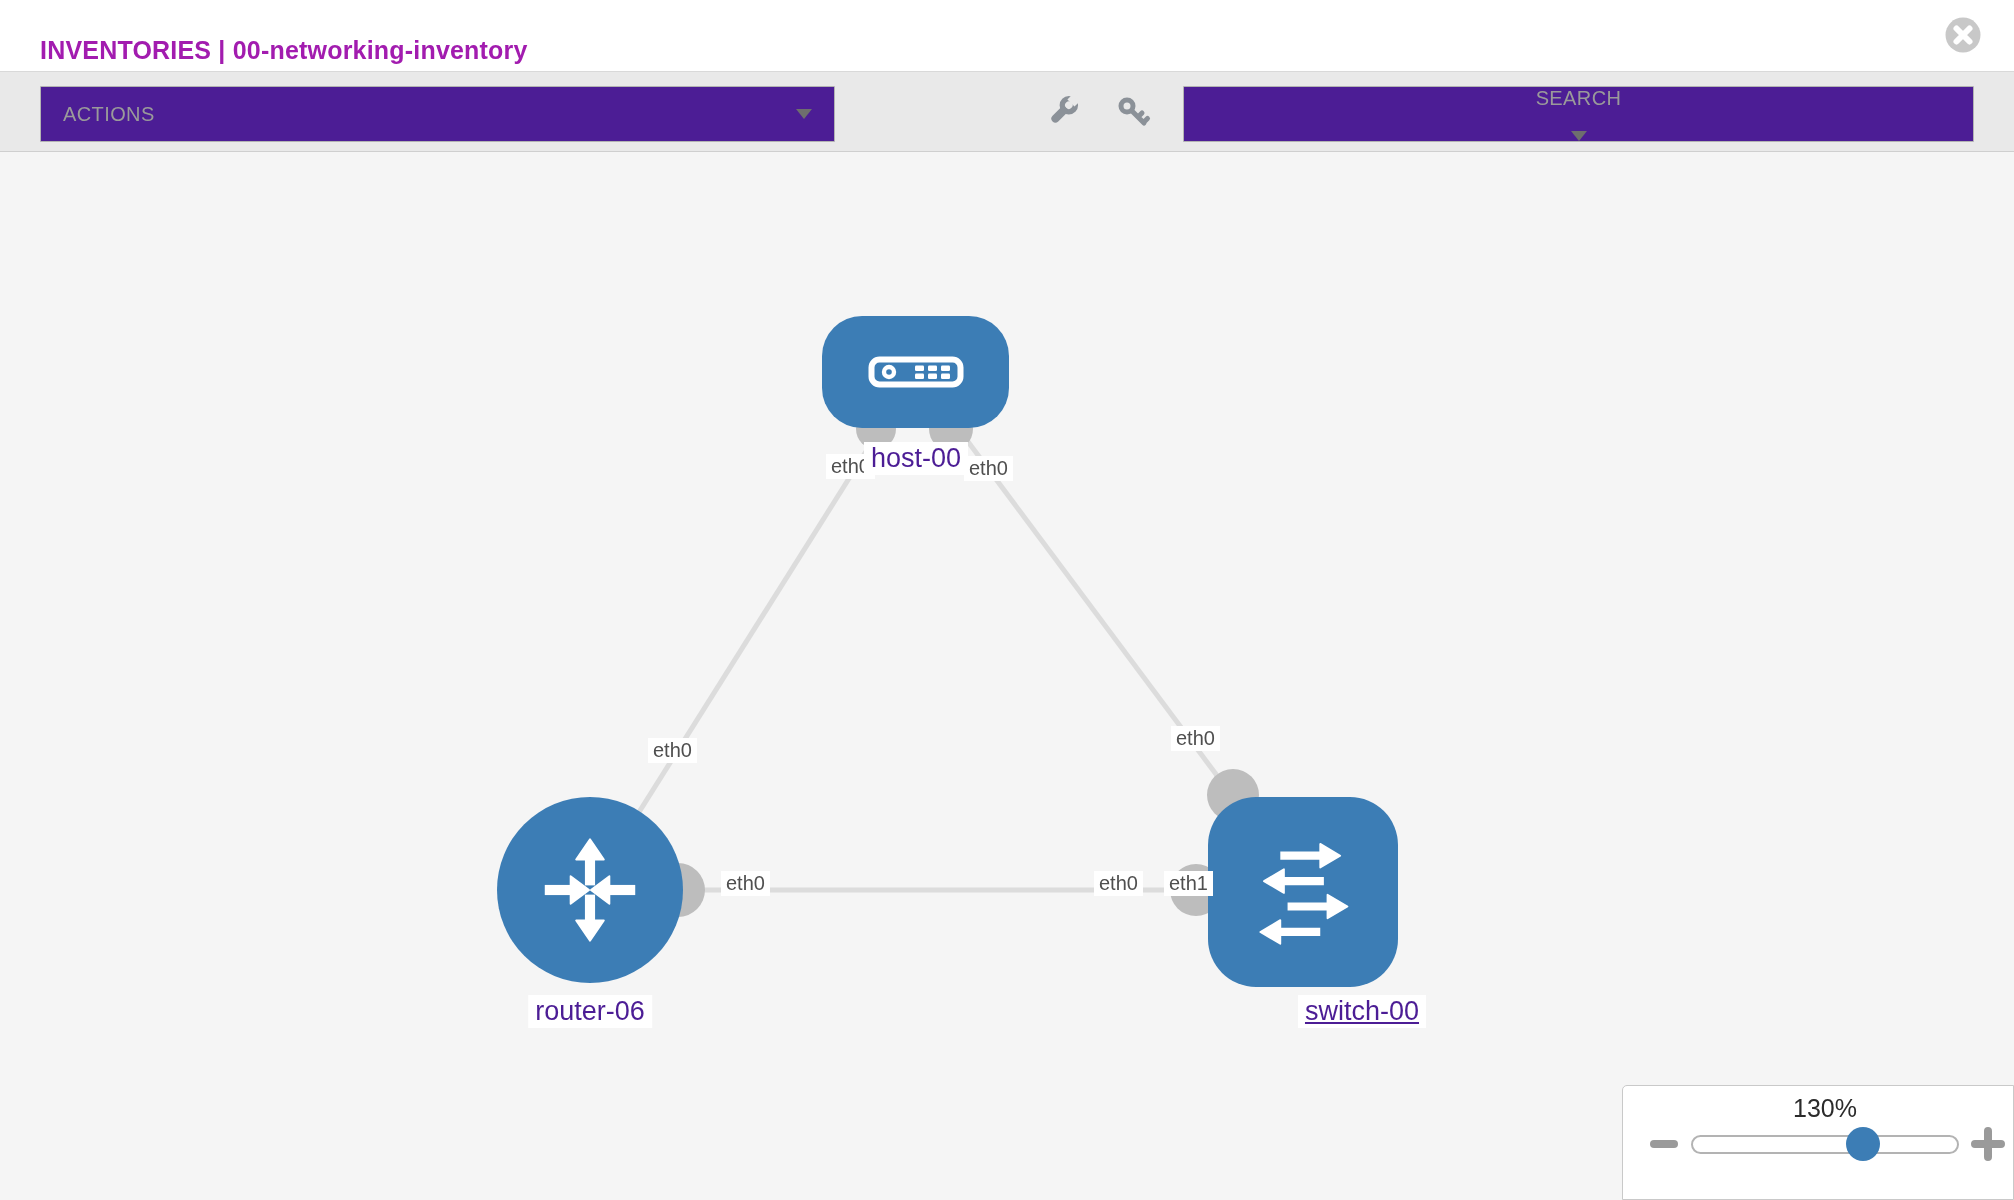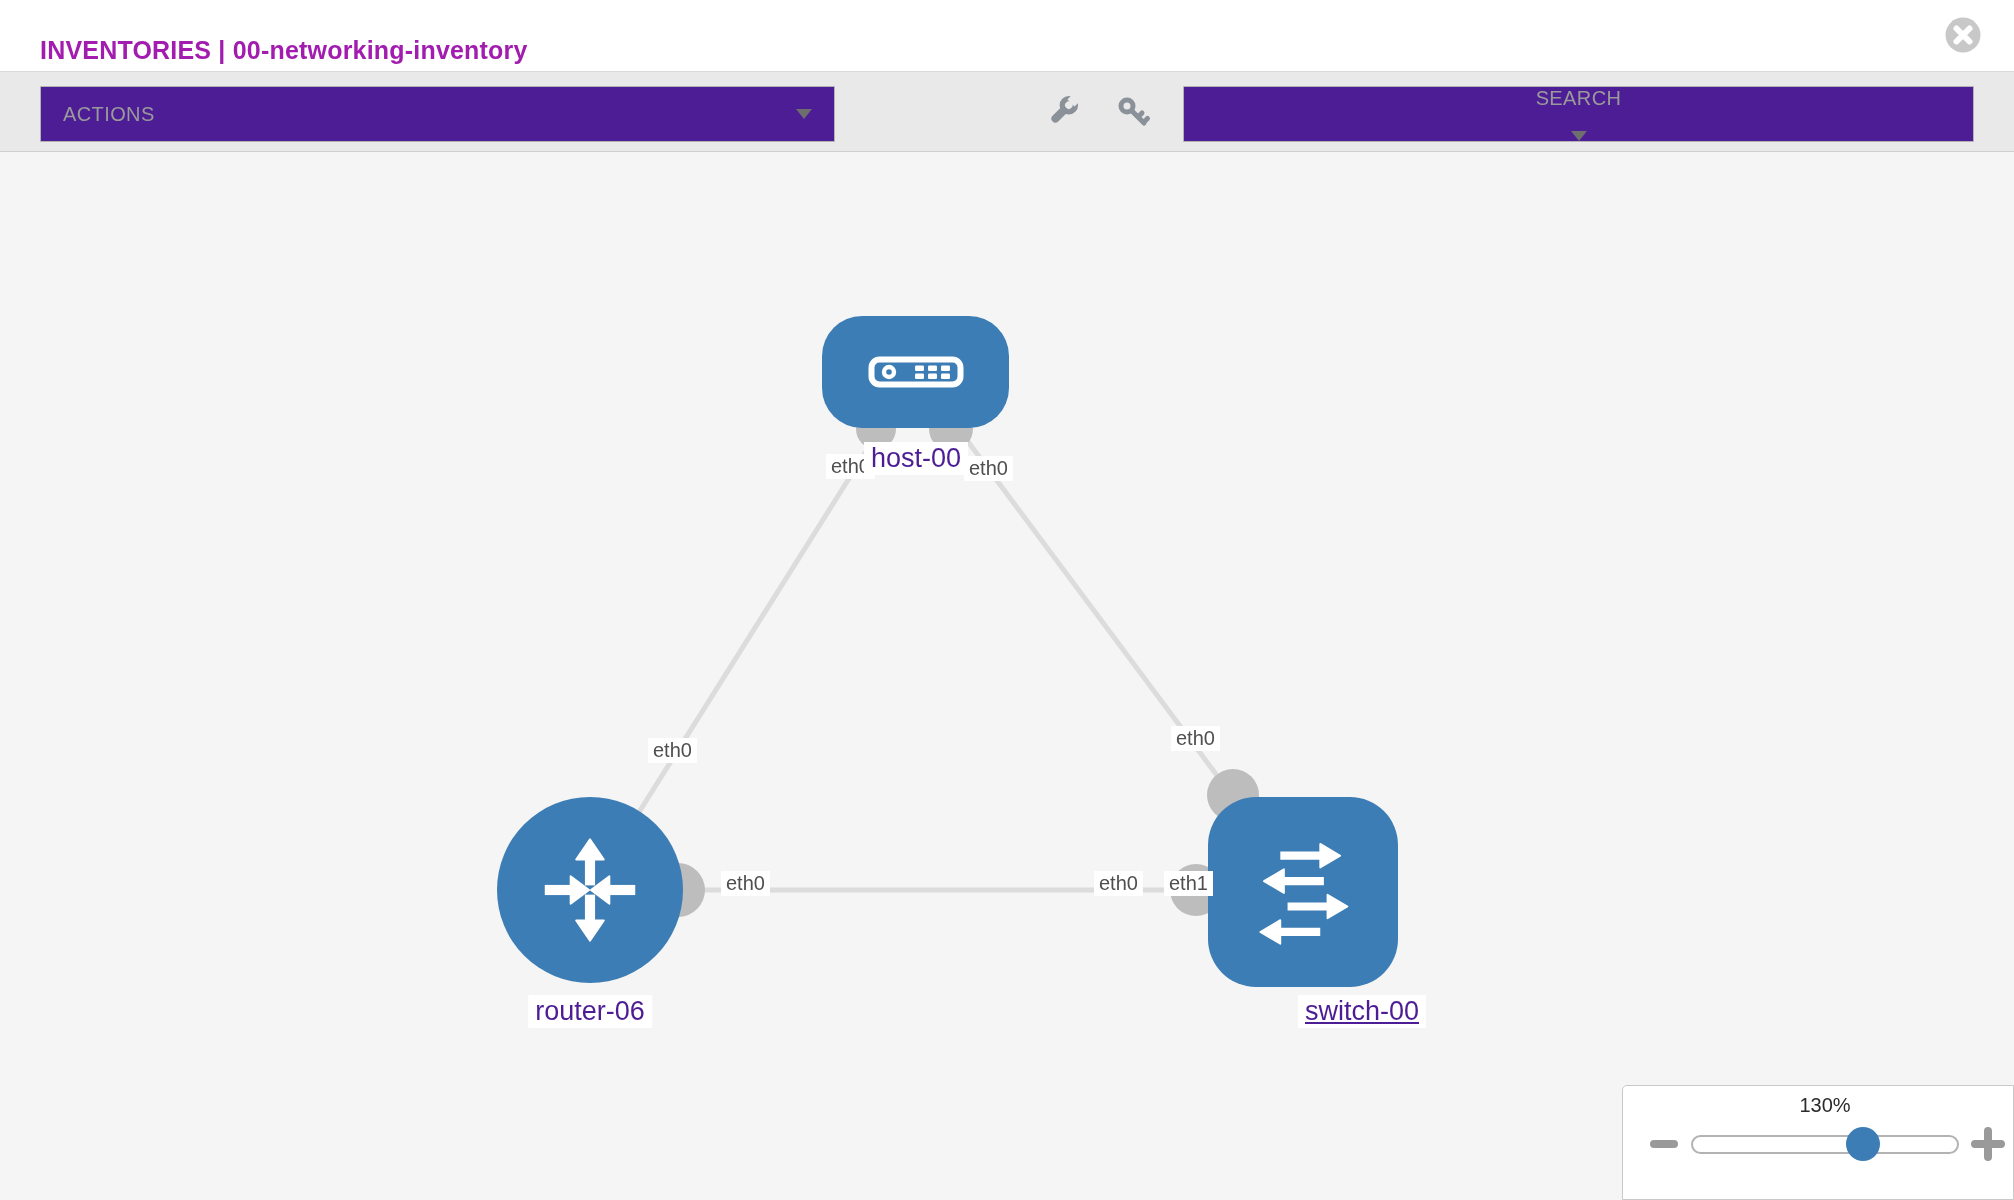--- a/index.html
+++ b/index.html
@@ -45,21 +45,21 @@
   .nlabel { position:absolute; transform:translateX(-50%); background:#fff;
     color:#4c1d95; font-size:27px; padding:1px 7px; white-space:nowrap; }
   .chip { position:absolute; background:#fff; color:#4f4f4f; font-size:20px;
     padding:1px 5px; white-space:nowrap; }
 
   
   .zoom-panel { position:absolute; left:1622px; top:933px; width:392px;
     height:115px; background:#fff; border:1px solid #c9c9c9;
     border-top-left-radius:5px; }
   .zoom-val { position:absolute; left:68px; top:8px; width:268px;
-    text-align:center; font-size:20px; color:#2b2b2b; }
+    text-align:center; font-size:25px; color:#2b2b2b; }
   .zoom-minus { position:absolute; left:27px; top:54px; width:28px; height:8px;
     background:#9a9a9a; border-radius:4px; border:none; cursor:pointer; }
   .zoom-track { position:absolute; left:68px; top:49px; width:268px; height:19px;
     background:#fff; border:2px solid #b3b3b3; border-radius:10px; cursor:pointer; }
   .zoom-handle { position:absolute; left:223px; top:41px; width:34px; height:34px;
     border-radius:50%; background:#3c7db5; cursor:grab; }
   .zoom-plus { position:absolute; left:347px; top:40px; width:36px; height:36px;
     background:none; border:none; cursor:pointer; }
 </style>
 </head>

